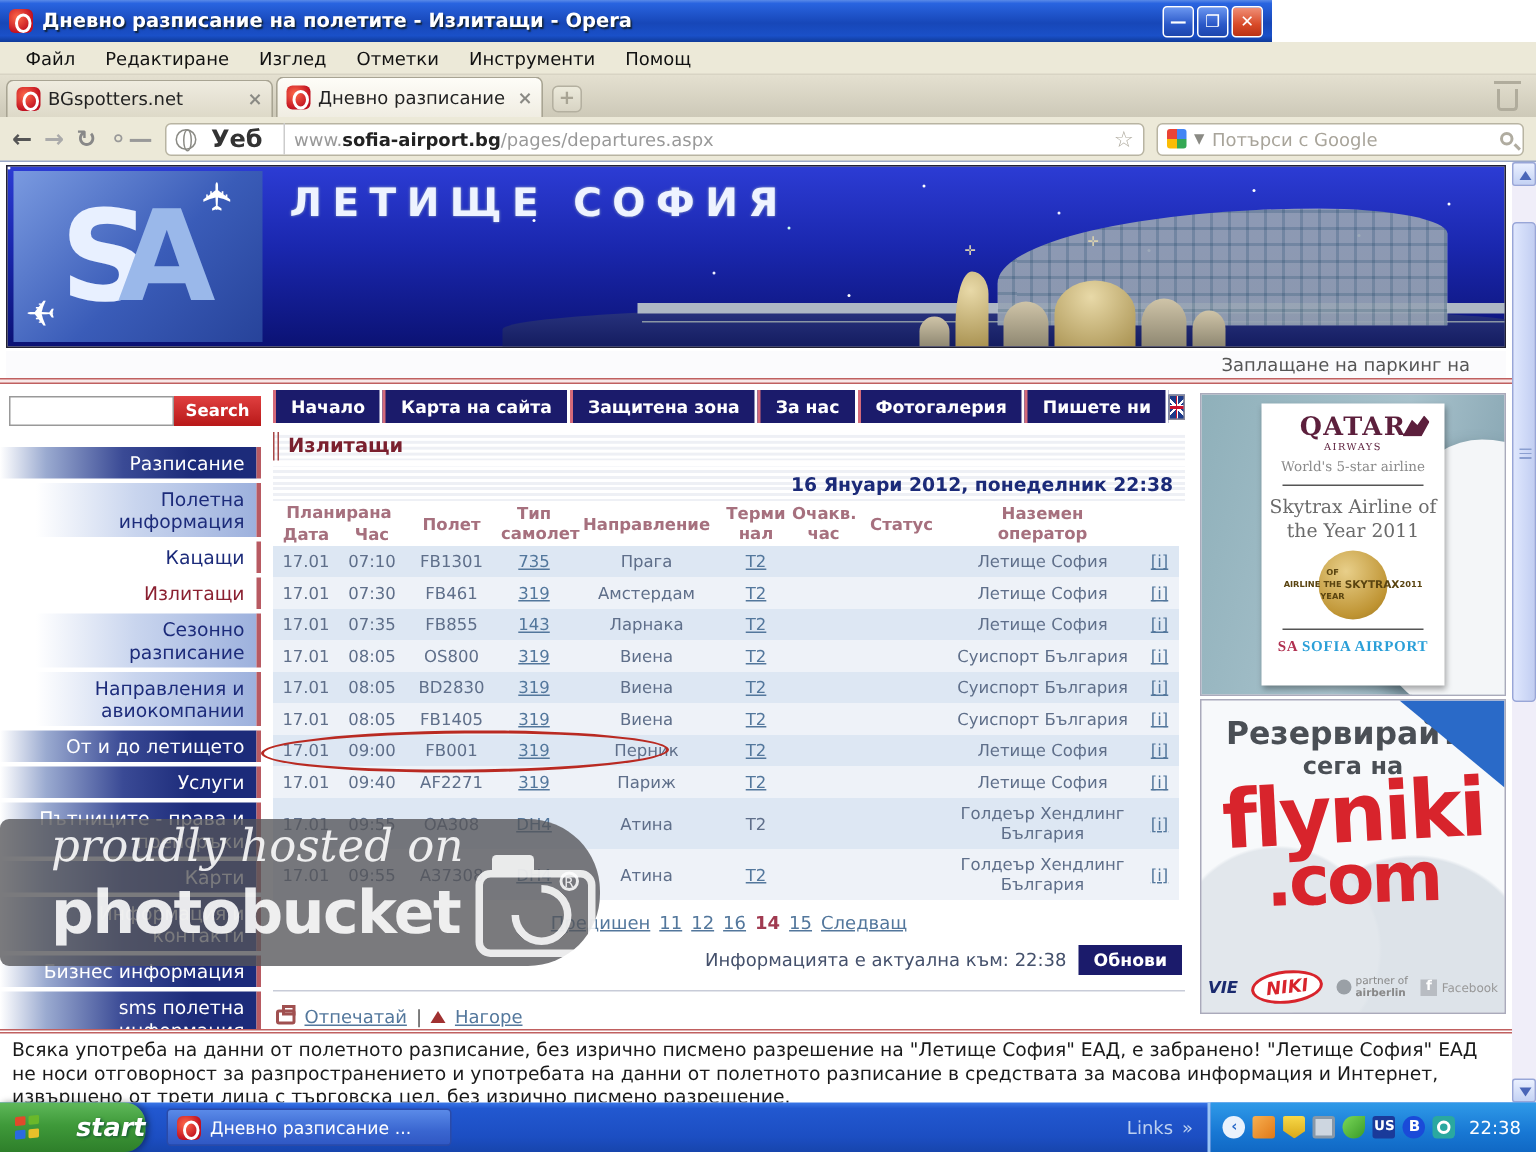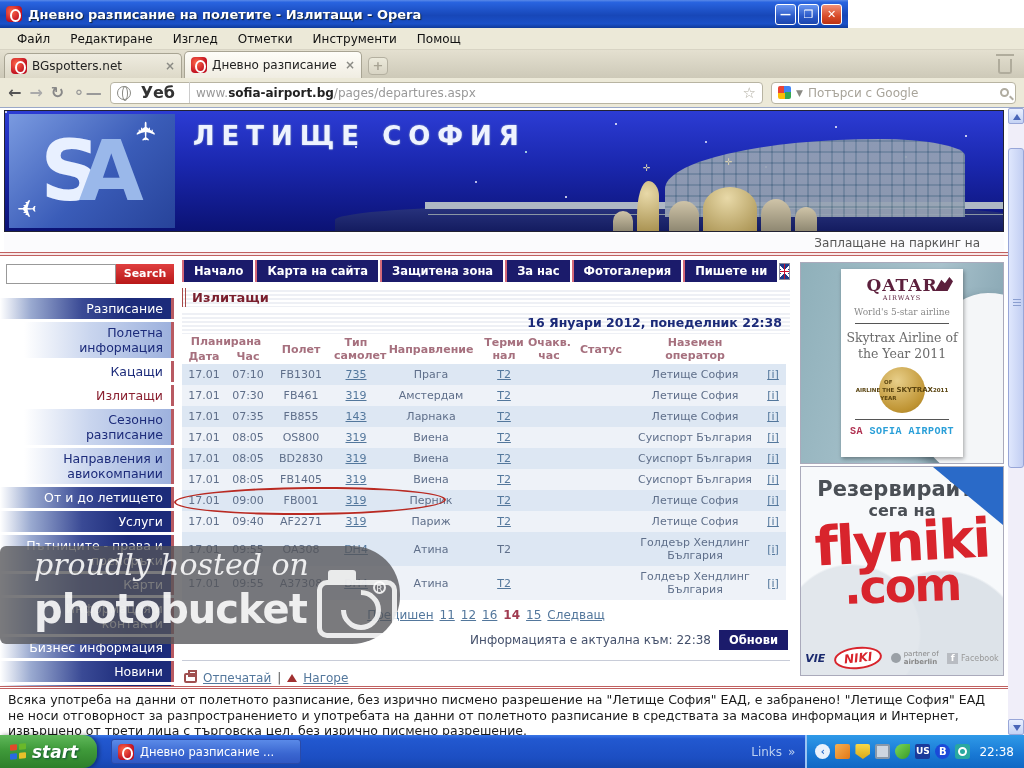--- a/index.html
+++ b/index.html
@@ -167,21 +167,21 @@
   .q-sub { color:#5c1f3c; font-size:6.5px; letter-spacing:1px; }
   .oryx { position:absolute; right:10px; top:8px; width:18px; height:14px; background:#5c1f3c;
     clip-path:polygon(0 100%,35% 20%,55% 45%,80% 0,100% 30%,70% 100%); }
   .q-tag { color:#8a8a8a; font-size:9px; margin-top:5px; }
   .q-hr { border:none; border-top:1px solid #555; margin:6px 10px; }
   .q-award { color:#6a6a6a; font-size:12.5px; line-height:1.25; }
   .q-badge { width:46px; height:46px; margin:6px auto 2px; border-radius:50%;
     background:radial-gradient(circle at 40% 30%,#e8cf8a,#bf9433 70%,#9a7520);
     color:#5a4410; font-size:5.5px; font-weight:bold; display:flex; flex-direction:row;
     align-items:center; justify-content:center; line-height:1.5; font-family:"DejaVu Sans",sans-serif; }
-  .q-foot { font-size:10px; font-weight:bold; color:#2a9fd8; font-family:Liberation Mono, monospace; letter-spacing:.5px; }
+  .q-foot { font-size:10px; font-weight:bold; color:#2a9fd8; font-family:Liberation Serif, serif; letter-spacing:.5px; }
   .q-foot .sa { color:#b03050; }
 
   .ad-niki { position:absolute; left:800px; top:358px; width:204px; height:210px; overflow:hidden;
     background:radial-gradient(circle at 25% 80%,#e2e7ec 0 30%,transparent 31%),
       radial-gradient(circle at 70% 90%,#dde3e9 0 35%,transparent 36%), #f7f9fb; border:1px solid #aab; }
   .niki-corner { position:absolute; right:0; top:0; width:0; height:0;
     border-left:70px solid transparent; border-top:58px solid #2a6ac8; }
   .niki-l1 { text-align:center; color:#4a4f55; font-weight:bold; font-size:21px; margin-top:10px; }
   .niki-l2 { text-align:center; color:#4a4f55; font-weight:bold; font-size:16px; }
   .niki-fly { text-align:center; color:#d8242c; font-weight:bold; font-size:54px; line-height:.85;
@@ -230,21 +230,21 @@
   .sb-thumb { position:absolute; left:0; top:40px; width:16px; height:320px; border:1px solid #98a6d8;
     border-radius:3px; background:linear-gradient(90deg,#dfe7fd,#c2cef2); }
   .sb-grip { position:absolute; left:4px; top:150px; width:8px; height:8px;
     background:repeating-linear-gradient(180deg,#8a9ed0 0 1px,transparent 1px 3px); }
 
   
   .taskbar { position:absolute; left:0; top:735px; width:1024px; height:33px;
     background:linear-gradient(180deg,#3a77e8 0%,#2258d0 12%,#1c4ec2 70%,#1745ad 100%); display:flex; align-items:center; }
   .startbtn { width:97px; height:33px; border-radius:0 14px 14px 0;
     background:linear-gradient(180deg,#5fb85a 0%,#3f9a3a 45%,#2e7f2a 100%);
-    display:flex; align-items:center; gap:6px; padding-left:10px; box-shadow:2px 0 4px rgba(0,0,0,.4); }
+    display:flex; align-items:center; gap:6px; padding-left:10px; box-shadow:2px 0 4px rgba(0,0,0,.4);justify-content:space-between; }
   .xpflag { width:16px; height:16px; display:grid; grid-template-columns:7px 7px; grid-gap:2px; transform:skewY(-6deg); }
   .xpflag span { width:7px; height:6px; border-radius:1px; }
   .startbtn .st { color:#fff; font-size:17px; font-weight:bold; font-style:italic; text-shadow:1px 1px 2px #153; }
   .taskbtn { margin-left:14px; width:190px; height:25px; border-radius:3px;
     background:linear-gradient(180deg,#5a8ae8,#3a66d0 60%,#3058c4); border:1px solid #2a4aa8;
     display:flex; align-items:center; gap:6px; padding:0 6px; }
   .taskbtn .lbl { color:#fff; font-size:11.5px; white-space:nowrap; overflow:hidden; }
   .links-lbl { margin-left:auto; color:#bcd0f0; font-size:12px; display:flex; align-items:center; gap:6px; }
   .tray { margin-left:10px; height:33px; background:linear-gradient(180deg,#2f9ae8,#1878d4 60%,#1068c4);
     border-left:2px solid #9ac4f4; display:flex; align-items:center; gap:5px; padding:0 10px 0 8px; }
@@ -361,21 +361,20 @@
           <div class="side-item plain">Кацащи</div>
           <div class="side-item plain-red">Излитащи</div>
           <div class="side-item light">Сезонно разписание</div>
           <div class="side-item light">Направления и авиокомпании</div>
           <div class="side-item dark">От и до летището</div>
           <div class="side-item dark">Услуги</div>
           <div class="side-item dark">Пътниците - права и препоръки</div>
           <div class="side-item dark">Карти</div>
           <div class="side-item dark">Информация и контакти</div>
           <div class="side-item dark">Бизнес информация</div>
-          <div class="side-item dark">Новини</div>
           <div class="side-item dark">sms полетна информация</div>
         </div>
     </div>
 
     <div class="center">
       <div class="navrow">
         <span id="nav-items" style="display:flex">
             <span class="nav-btn">Начало</span>
             <span class="nav-btn">Карта на сайта</span>
             <span class="nav-btn">Защитена зона</span>

